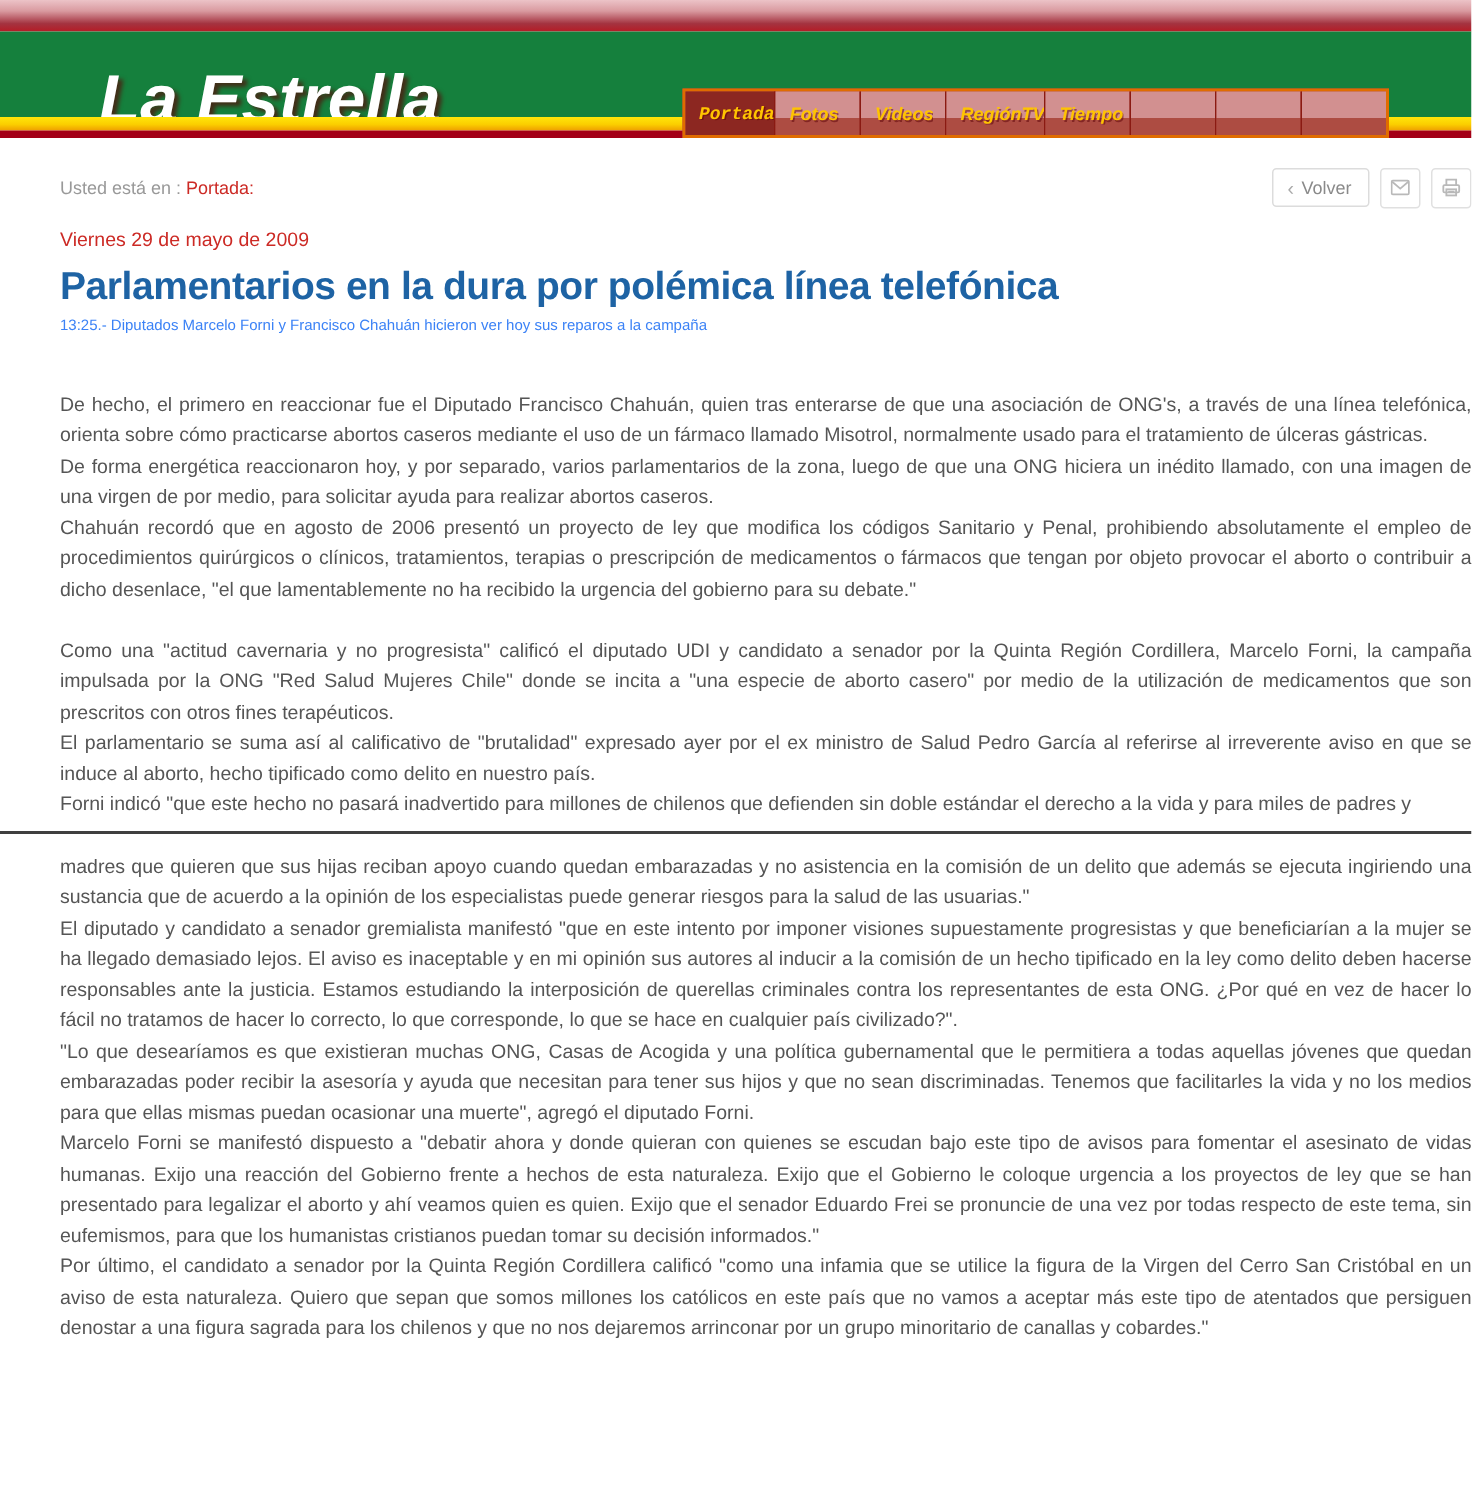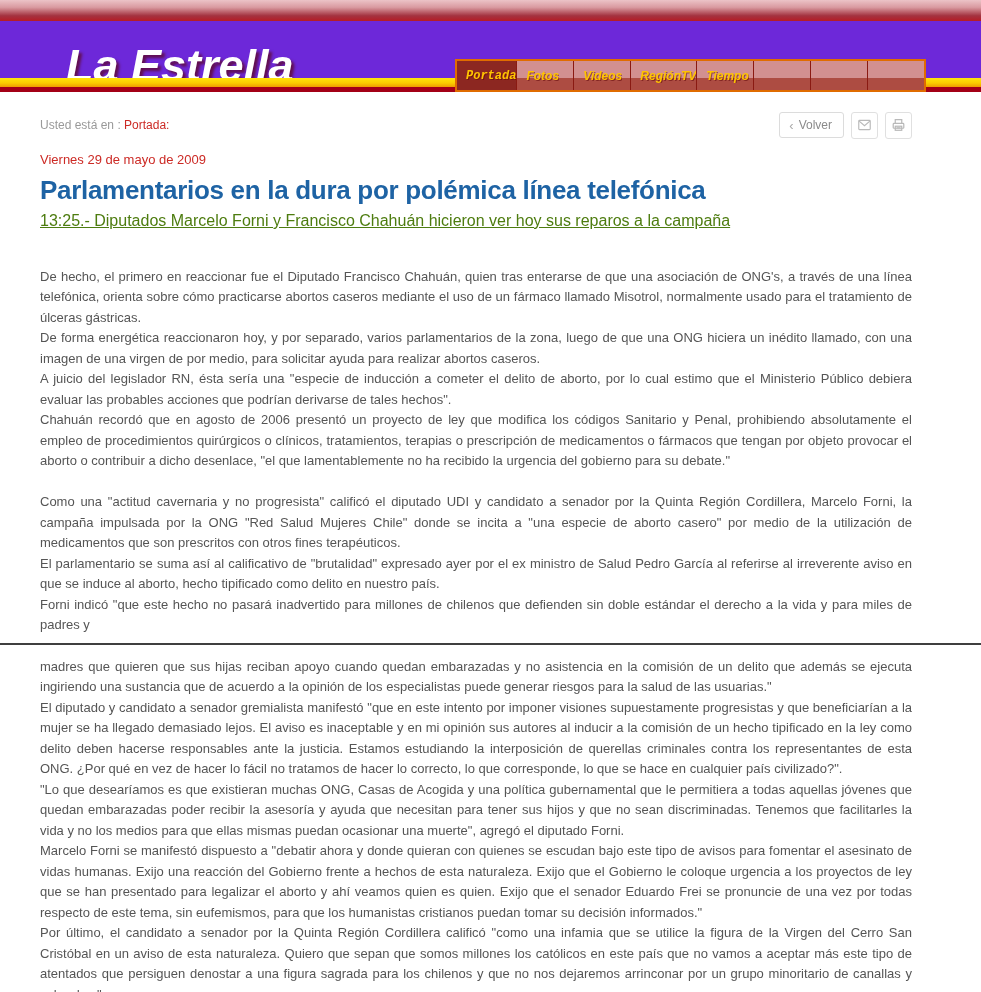--- a/index.html
+++ b/index.html
@@ -12,21 +12,21 @@
   }
 
   
   .header { position: relative; width: 981px; height: 92px; }
   .header-grad {
     position: absolute; top: 0; left: 0; right: 0; height: 21px;
     background: linear-gradient(180deg, #ecc3c7 0%, #d99aa0 35%, #a43340 75%, #b51c26 100%);
   }
   .header-main {
     position: absolute; top: 21px; left: 0; right: 0; height: 57px;
-    background: #6d28d9;
+    background: #15803d;
   }
   .logo {
     position: absolute; left: 66px; top: 22px;
     font-size: 45px; font-weight: bold; font-style: italic;
     color: #ffffff; letter-spacing: 0px;
     text-shadow: 3px 3px 3px rgba(90,0,5,0.65);
     line-height: 1;
   }
   .yellow-stripe {
     position: absolute; top: 78px; left: 0; right: 0; height: 9px;
@@ -51,21 +51,21 @@
   }
   .tab:last-child { border-right: none; }
   .tab.active { background: #8c2721; font-family: Liberation Mono, monospace; }
   .tab span {
     font-size: 12px; font-weight: bold; font-style: italic;
     color: #ffc400; white-space: nowrap; overflow: hidden;
     text-shadow: 1px 1px 0 rgba(90,0,5,0.5);
   }
 
   
-  .content-pad { padding-left: 40px; padding-right: 69px; }
+  .content-pad { padding-left: 40px; }
 
   .toolbar-row {
     margin-top: 19px;
     display: flex; justify-content: space-between; align-items: center;
     height: 28px;
   }
   .breadcrumb { font-size: 12px; color: #999999; }
   .breadcrumb .crumb-current { color: #cc2a25; }
   .action-group { display: flex; align-items: center; gap: 7px; }
   .btn-volver {
@@ -84,21 +84,21 @@
 
   .date-line { margin-top: 13px; font-size: 13px; color: #cc2a25; }
 
   .article-title {
     margin-top: 9px;
     font-size: 26px; font-weight: bold; color: #1e63a4;
     letter-spacing: -0.3px; line-height: 1.15;
   }
   .article-subtitle {
     margin-top: 6px;
-    font-size: 16px; color: #4d7c0f; text-decoration: underline;
+    font-size: 10px; color: #3b82f6;
   }
 
   .article-body { margin-top: 37px; }
   .article-body p, .section-heading {
     margin: 0; font-size: 13px; line-height: 20.5px; color: #555555;
     text-align: justify;
   }
   .para-spacer { height: 20.5px; }
   .section-heading { text-align: left; }
 
@@ -176,21 +176,20 @@
 
     <div class="date-line">Viernes 29 de mayo de 2009</div>
 
     <h1 class="article-title" style="margin:9px 0 0 0;">Parlamentarios en la dura por polémica línea telefónica</h1>
     <div class="article-subtitle">13:25.- Diputados Marcelo Forni y Francisco Chahuán hicieron ver hoy sus reparos a la campaña</div>
 
     <div class="article-body">
       <div>
           <p>De hecho, el primero en reaccionar fue el Diputado Francisco Chahuán, quien tras enterarse de que una asociación de ONG's, a través de una línea telefónica, orienta sobre cómo practicarse abortos caseros mediante el uso de un fármaco llamado Misotrol, normalmente usado para el tratamiento de úlceras gástricas.</p>
           <p>De forma energética reaccionaron hoy, y por separado, varios parlamentarios de la zona, luego de que una ONG hiciera un inédito llamado, con una imagen de una virgen de por medio, para solicitar ayuda para realizar abortos caseros.</p>
-          <p>A juicio del legislador RN, ésta sería una "especie de inducción a cometer el delito de aborto, por lo cual estimo que el Ministerio Público debiera evaluar las probables acciones que podrían derivarse de tales hechos".</p>
           <p>Chahuán recordó que en agosto de 2006 presentó un proyecto de ley que modifica los códigos Sanitario y Penal, prohibiendo absolutamente el empleo de procedimientos quirúrgicos o clínicos, tratamientos, terapias o prescripción de medicamentos o fármacos que tengan por objeto provocar el aborto o contribuir a dicho desenlace, "el que lamentablemente no ha recibido la urgencia del gobierno para su debate."</p>
         </div>
       <div class="para-spacer"></div>
       <div>
           <p>Como una "actitud cavernaria y no progresista" calificó el diputado UDI y candidato a senador por la Quinta Región Cordillera, Marcelo Forni, la campaña impulsada por la ONG "Red Salud Mujeres Chile" donde se incita a "una especie de aborto casero" por medio de la utilización de medicamentos que son prescritos con otros fines terapéuticos.</p>
           <p>El parlamentario se suma así al calificativo de "brutalidad" expresado ayer por el ex ministro de Salud Pedro García al referirse al irreverente aviso en que se induce al aborto, hecho tipificado como delito en nuestro país.</p>
           <p>Forni indicó "que este hecho no pasará inadvertido para millones de chilenos que defienden sin doble estándar el derecho a la vida y para miles de padres y</p>
         </div>
     </div>
   </div>

